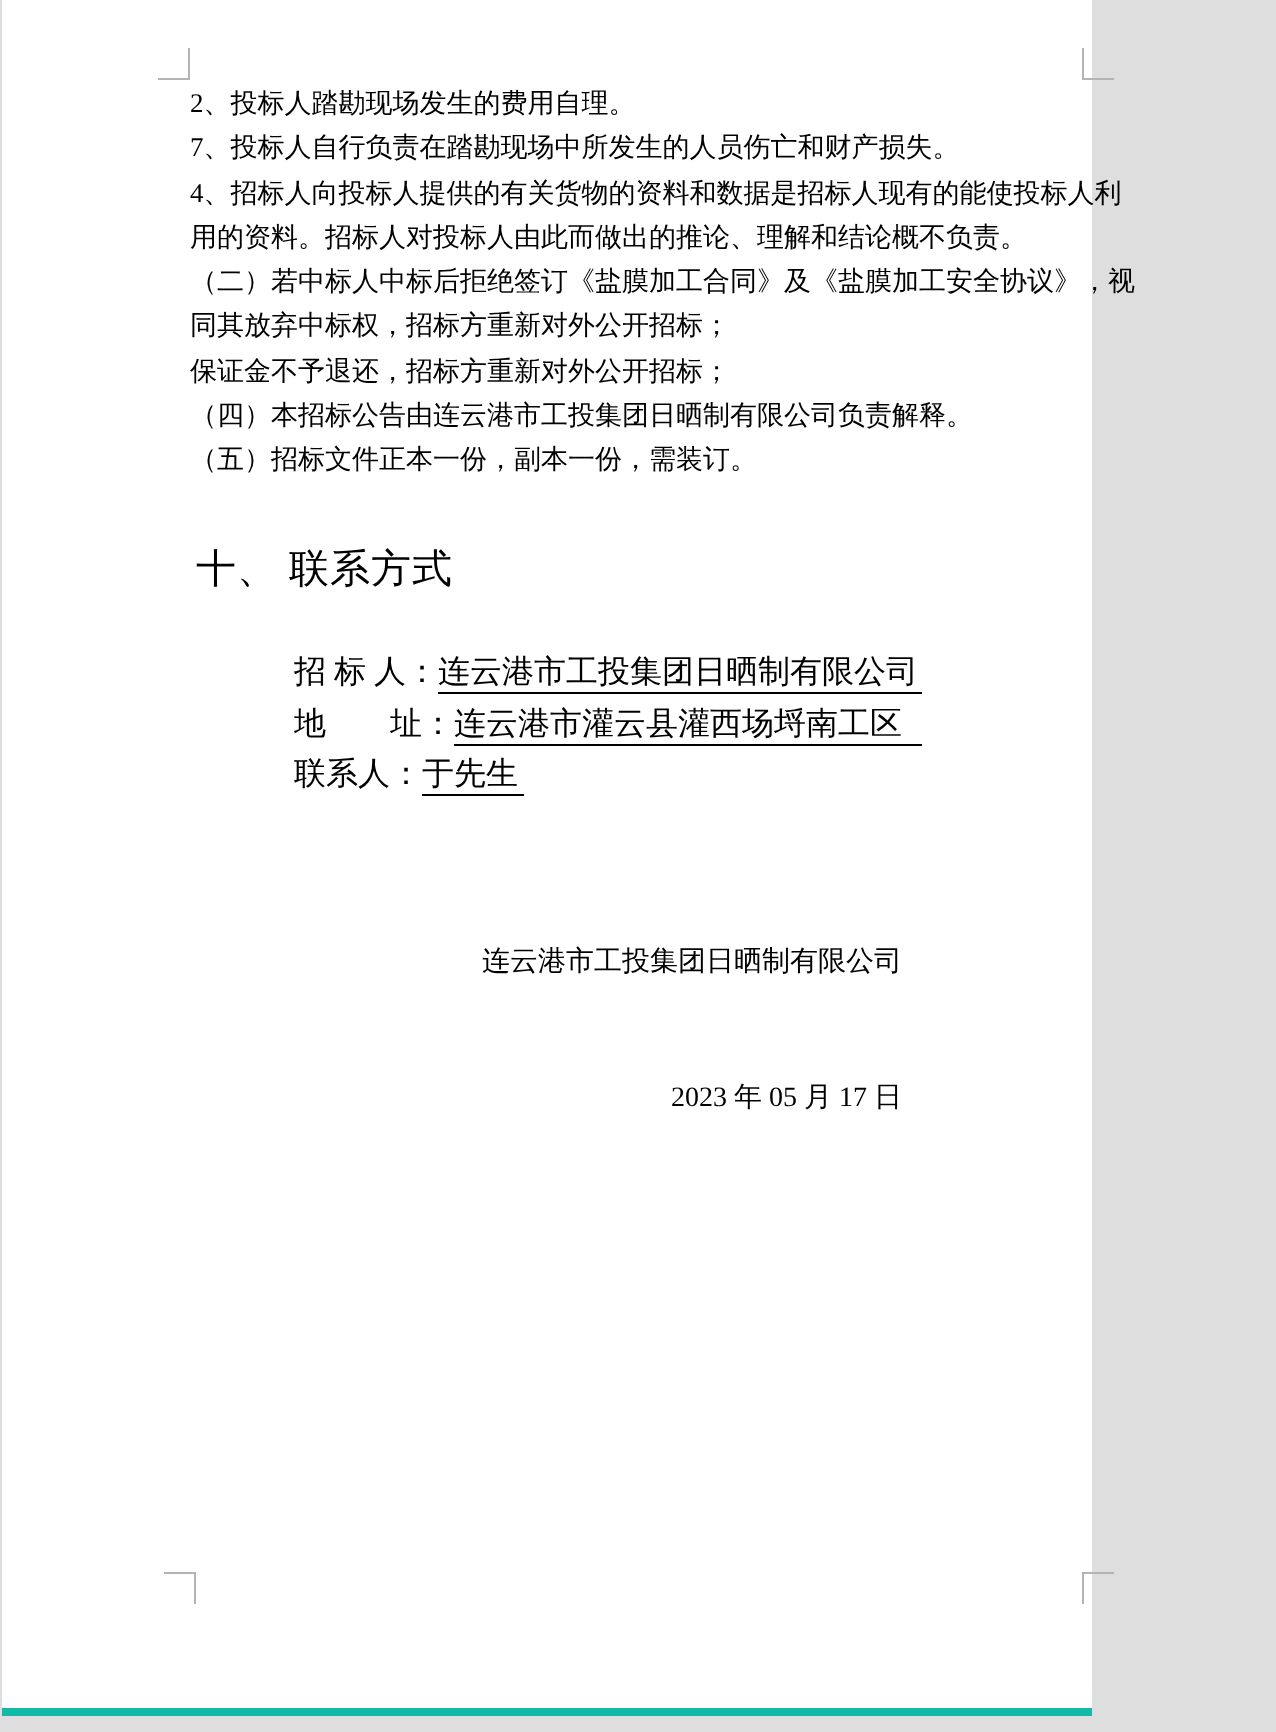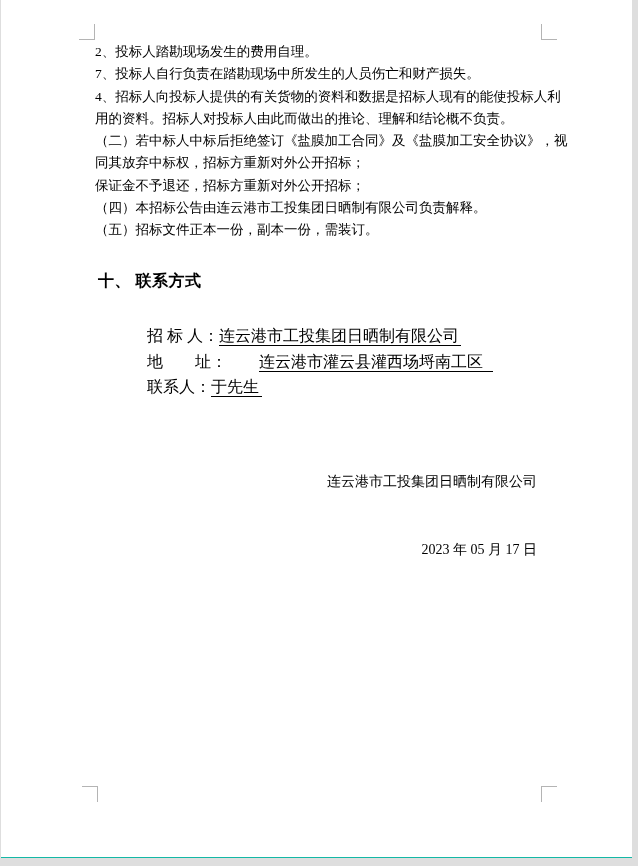--- a/index.html
+++ b/index.html
@@ -9,24 +9,24 @@
     height: 866px;
     background: #dedede;
     overflow: hidden;
     font-family: "Liberation Serif", "DejaVu Serif", serif;
     color: #000;
   }
   .page {
     position: absolute;
     left: 1px;
     top: 0;
-    width: 631px;
+    width: 545px;
     height: 858px;
     background: #ffffff;
-    border-bottom: 1px solid #14b8a6;
+    border-bottom: 4px solid #14b8a6;
     box-sizing: border-box;
   }
   
   .crop {
     position: absolute;
     width: 16px;
     height: 16px;
     box-sizing: border-box;
   }
   .crop-tl { left: 78px; top: 24px;  border-right: 1px solid #b4b4b4; border-bottom: 1px solid #b4b4b4; }
@@ -43,22 +43,22 @@
     line-height: 22.3px;
   }
   .body-text .line {
     white-space: pre;
   }
 
   .heading {
     position: absolute;
     left: 97px;
     top: 271px;
-    font-size: 16px;
-    font-weight: bold;
+    font-size: 20px;
+    font-weight: normal;
     white-space: pre;
     letter-spacing: 0.5px;
   }
 
   .contact {
     position: absolute;
     left: 122px;
     top: 308px;
     font-size: 16px;
   }
@@ -69,21 +69,21 @@
   }
   .contact .label {
     white-space: pre;
   }
   .contact .value {
     border-bottom: 1px solid #000;
     padding-bottom: 1px;
     white-space: pre;
   }
   .contact .row.r0 .value { padding-right: 2px; }
-  .contact .row.r1 .value { padding-right: 10px; margin-left: 32px; }
+  .contact .row.r1 .value { padding-right: 10px; }
   .contact .row.r2 .value { padding-right: 3px; }
   .contact .row.r3 .value { padding-right: 32px; }
 
   .signature {
     position: absolute;
     right: 95px;
     top: 426px;
     text-align: right;
     font-size: 14px;
     line-height: 22.5px;

